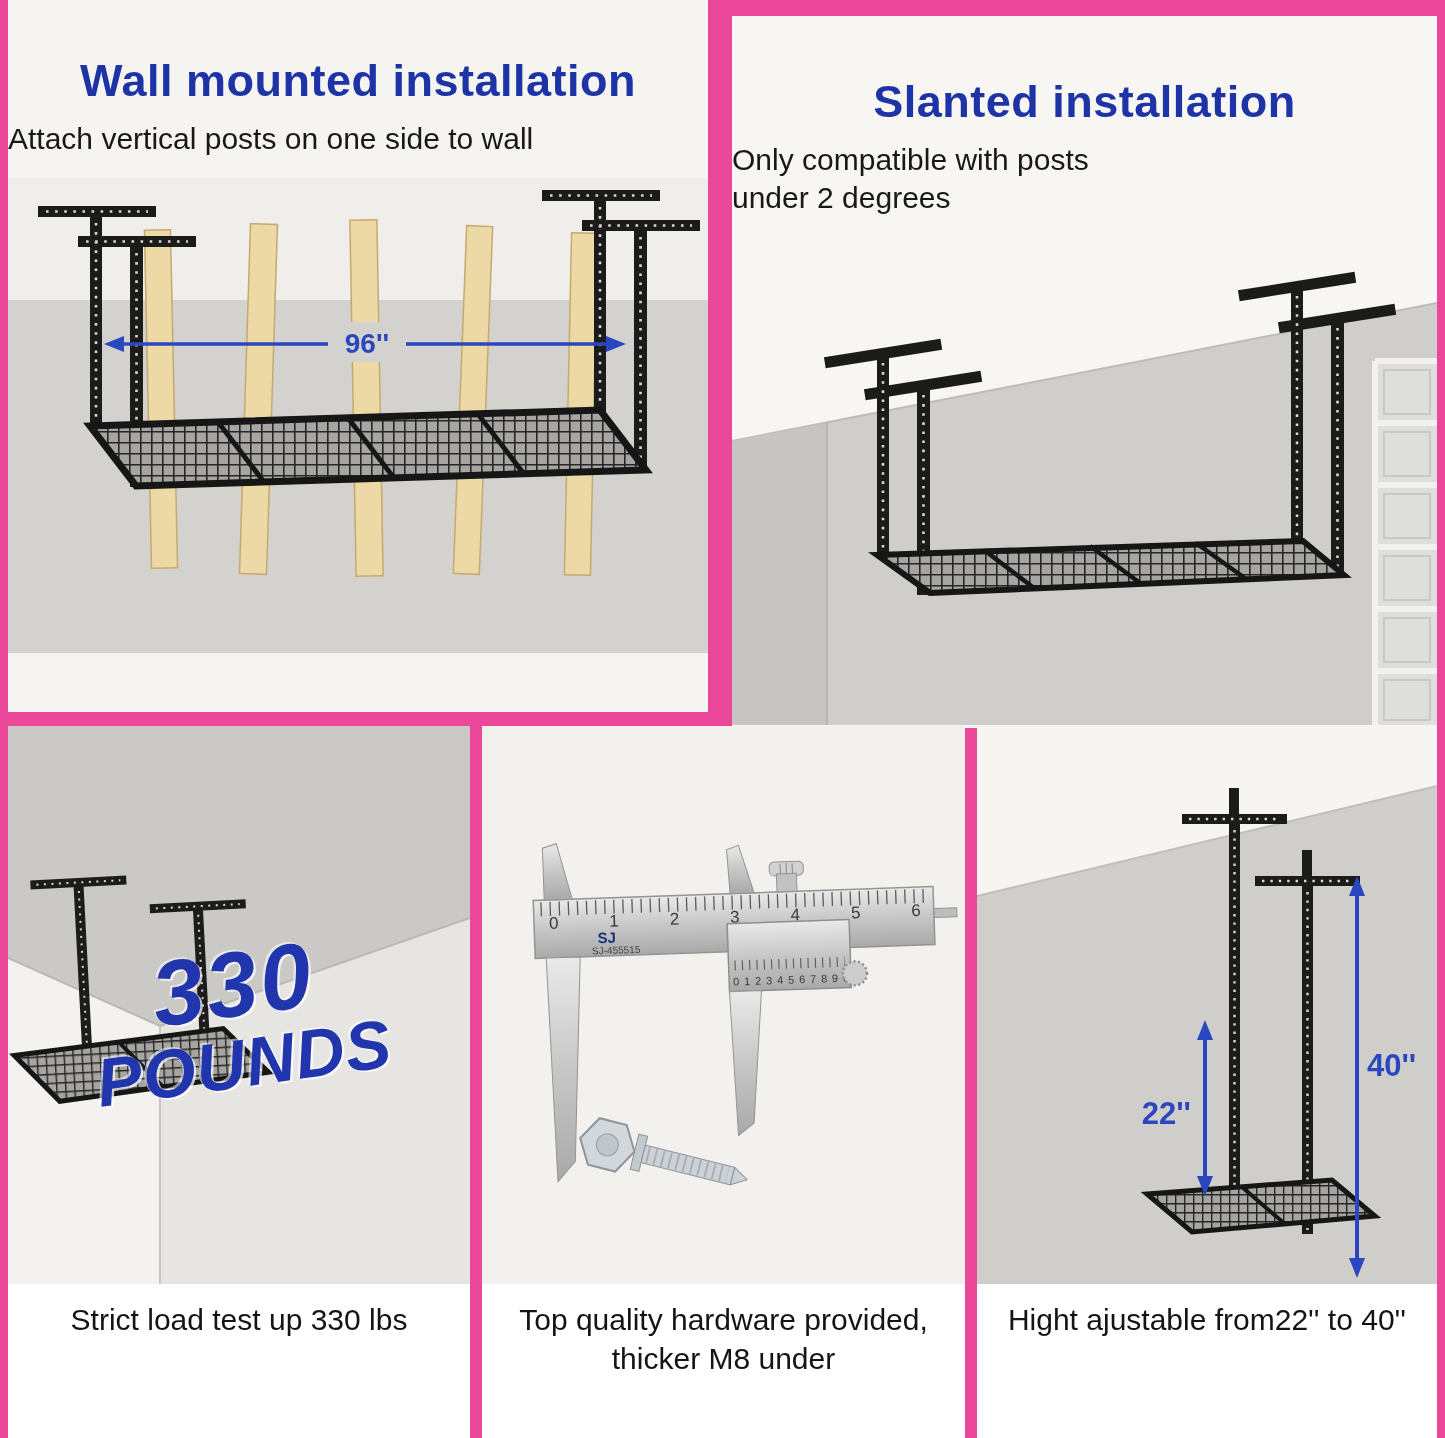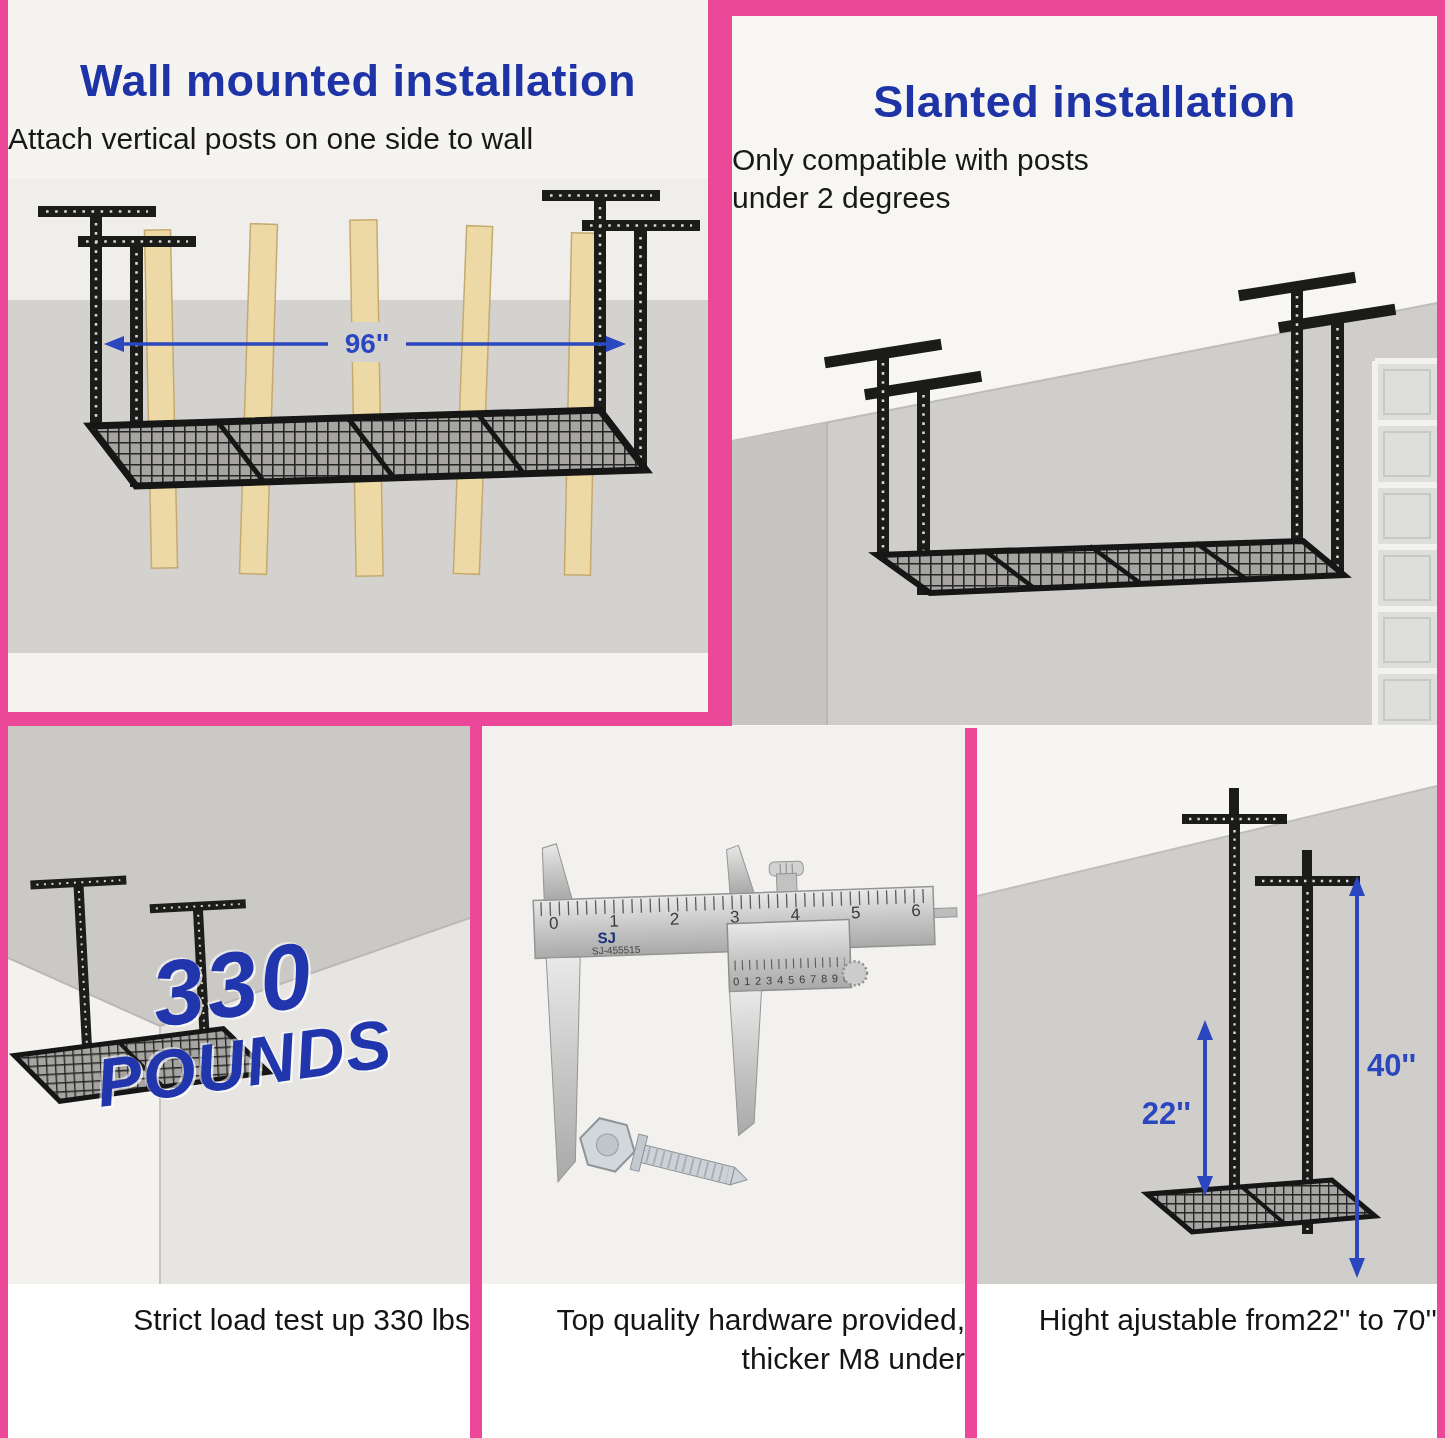--- a/index.html
+++ b/index.html
@@ -15,21 +15,21 @@
   #panel-br { left:977px; top:726px; width:460px; height:712px; background:#ffffff; }
 
   .ptitle { text-align:center; font-weight:700; color:#1e34a6; font-size:45px; letter-spacing:.5px; }
   #panel-tl .ptitle { margin-top:55px; }
   #panel-tr .ptitle { margin-top:60px; }
   .psub { color:#181818; font-size:30px; line-height:1.27; margin-top:13px; }
   svg.scene { display:block; }
   #panel-tl svg.scene { margin-top:20px; }
   #panel-tr svg.scene { margin-top:16px; }
 
-  .caption { text-align:right; color:#141414; font-size:30px; line-height:1.3; margin-top:16px; }
+  .caption { text-align:center; color:#141414; font-size:30px; line-height:1.3; margin-top:16px; }
 
   .big-load {
     position:absolute; left:20px; top:215px; width:420px; text-align:center;
     transform:rotate(-8deg); color:#2136ad; font-style:italic; font-weight:800;
     text-shadow: 2px 2px 0 rgba(255,255,255,.75), -2px -2px 0 rgba(255,255,255,.55);
   }
   .big-load .big1 { font-size:92px; line-height:.95; letter-spacing:3px; }
   .big-load .big2 { font-size:68px; line-height:1.05; letter-spacing:1px; }
 </style>
 </head>
@@ -292,16 +292,16 @@
         <polygon points="228,470 220,450 236,450" fill="#2b47bf"></polygon>
         <text x="214" y="398" text-anchor="end" font-size="31" font-weight="bold" fill="#2b47bf">22''</text>
       </g>
       <g>
         <line x1="380" y1="162" x2="380" y2="540" stroke="#2b47bf" stroke-width="4"></line>
         <polygon points="380,150 372,170 388,170" fill="#2b47bf"></polygon>
         <polygon points="380,552 372,532 388,532" fill="#2b47bf"></polygon>
         <text x="390" y="350" font-size="31" font-weight="bold" fill="#2b47bf">40''</text>
       </g>
     </svg>
-    <p class="caption">Hight ajustable from22'' to 70''</p>
+    <p class="caption">Hight ajustable from22'' to 40''</p>
   </section>
 
 </div>
 
 </body></html>

